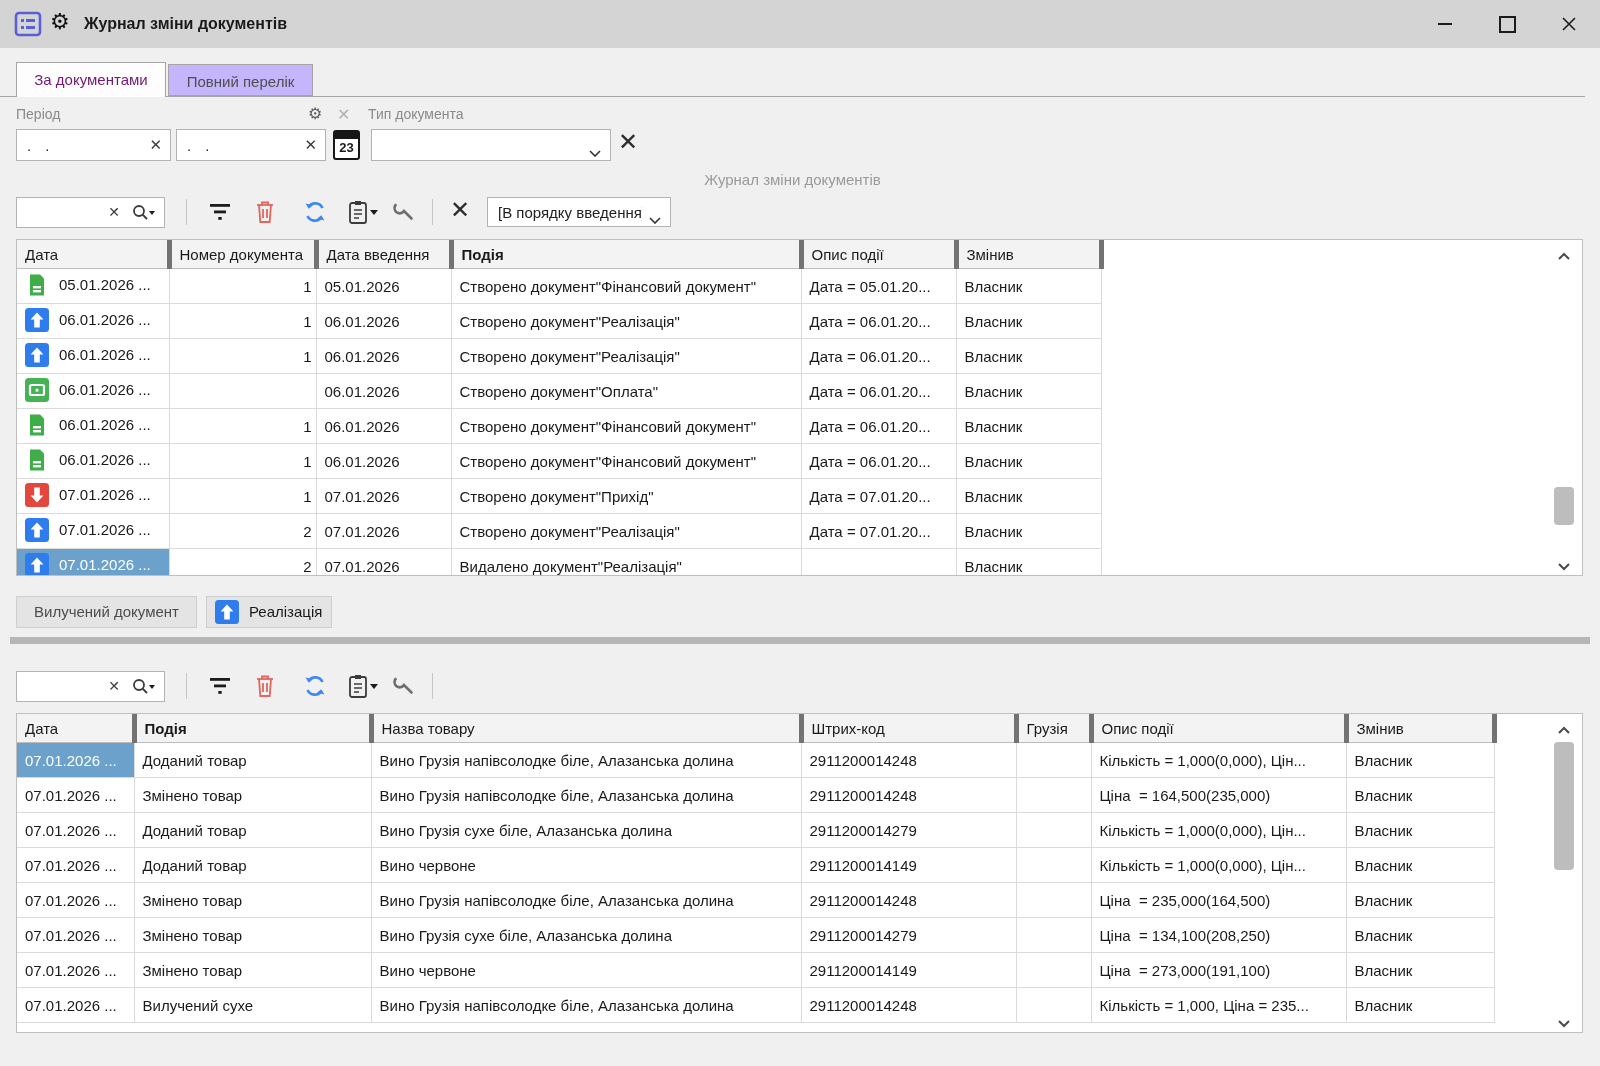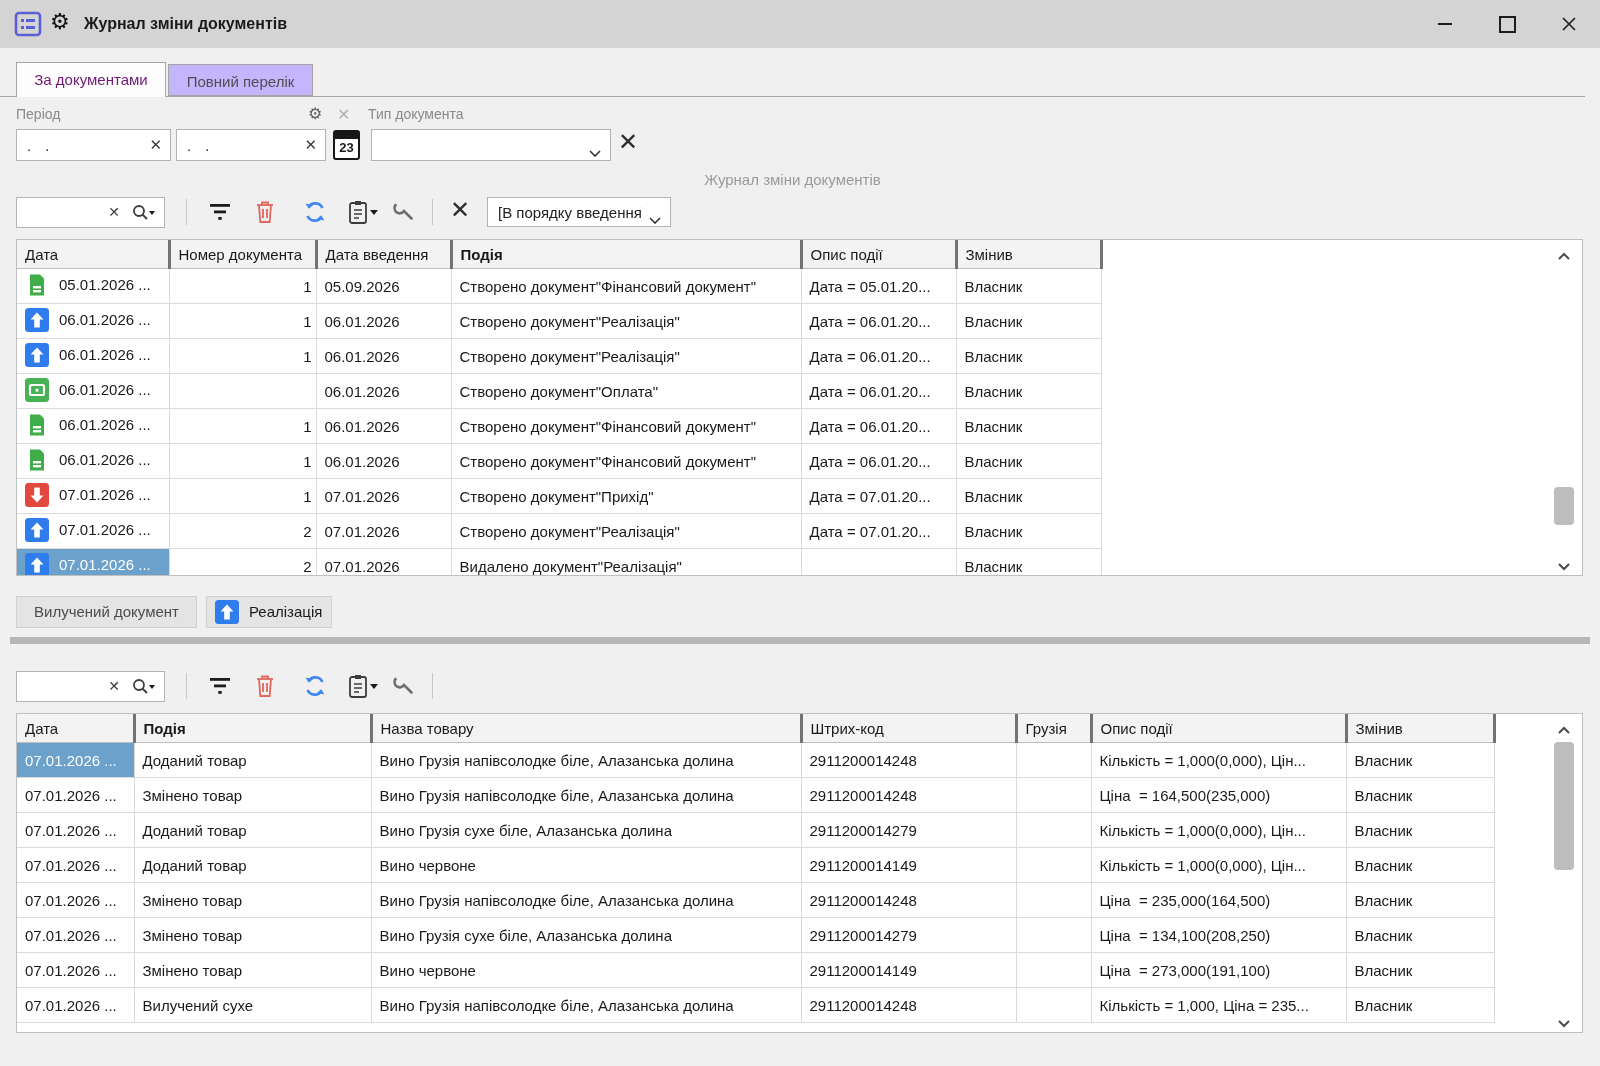--- a/index.html
+++ b/index.html
@@ -49,21 +49,21 @@
   .sb-mag{position:absolute;right:8px;top:5px;}
   .caret{display:inline-block;width:0;height:0;border-left:4px solid transparent;border-right:4px solid transparent;border-top:5px solid #1c1c1c;vertical-align:middle;}
   .tsep{position:absolute;width:1px;height:26px;background:#c6c6c6;top:3px;}
   .tbtn{position:absolute;width:34px;height:32px;display:flex;align-items:center;justify-content:center;}
   .toolbar{position:absolute;left:0;width:1585px;height:36px;}
 
   
   .table-wrap{position:absolute;left:16px;width:1567px;background:#fff;border:1px solid #bfbfbf;box-sizing:border-box;overflow:hidden;}
   table.grid{border-collapse:collapse;table-layout:fixed;font-size:15px;}
   table.grid th{background:#f3f3f3;font-weight:400;text-align:left;padding:0 0 0 8px;height:28px;
-                border-right:3px solid #737373;border-bottom:1px solid #bdbdbd;overflow:hidden;white-space:nowrap;}
+                border-right:5px solid #737373;border-bottom:1px solid #bdbdbd;overflow:hidden;white-space:nowrap;}
   table.grid th.b{font-weight:700;}
   table.grid td{height:34px;padding:0 4px 0 8px;border-right:1px solid #dadada;border-bottom:1px solid #dadada;
                 overflow:hidden;white-space:nowrap;}
   table.grid td.pre span{white-space:pre;}
   td.sel{background:#6ba1cb;color:#fff;}
   .row-icon{display:inline-block;width:24px;height:24px;vertical-align:middle;margin:0 10px 2px 0;}
   .row-icon svg{width:24px;height:24px;display:block;}
 
   
   .vscroll{position:absolute;top:2px;bottom:2px;right:3px;width:30px;background:#fff;}
@@ -222,21 +222,21 @@
           </tr>
         </thead>
         <tbody>
           <tr>
             <td><span class="row-icon"><svg viewBox="0 0 24 24">
                   <path d="M5 1.5 h10 l4 4 V22.5 H5 Z" fill="#3fae49"></path>
                   <rect x="8" y="13" width="8" height="2.4" fill="#fff"></rect>
                   <rect x="8" y="17" width="8" height="2.4" fill="#fff"></rect>
                 </svg></span><span>05.01.2026 ...</span></td>
             <td style="text-align: right;"><span>1</span></td>
-            <td><span>05.09.2026</span></td>
+            <td><span>05.01.2026</span></td>
             <td><span>Створено документ"Фінансовий документ"</span></td>
             <td class="pre"><span>Дата = 05.01.20...</span></td>
             <td><span>Власник</span></td>
           </tr>
           <tr>
             <td><span class="row-icon"><svg viewBox="0 0 24 24">
                   <rect width="24" height="24" rx="3.5" fill="#2f7ced"></rect>
                   <path d="M12 4.5 l6.4 7 h-3.6 v8 h-5.6 v-8 H5.6 Z" fill="#fff"></path>
                 </svg></span><span>06.01.2026 ...</span></td>
             <td style="text-align: right;"><span>1</span></td>

